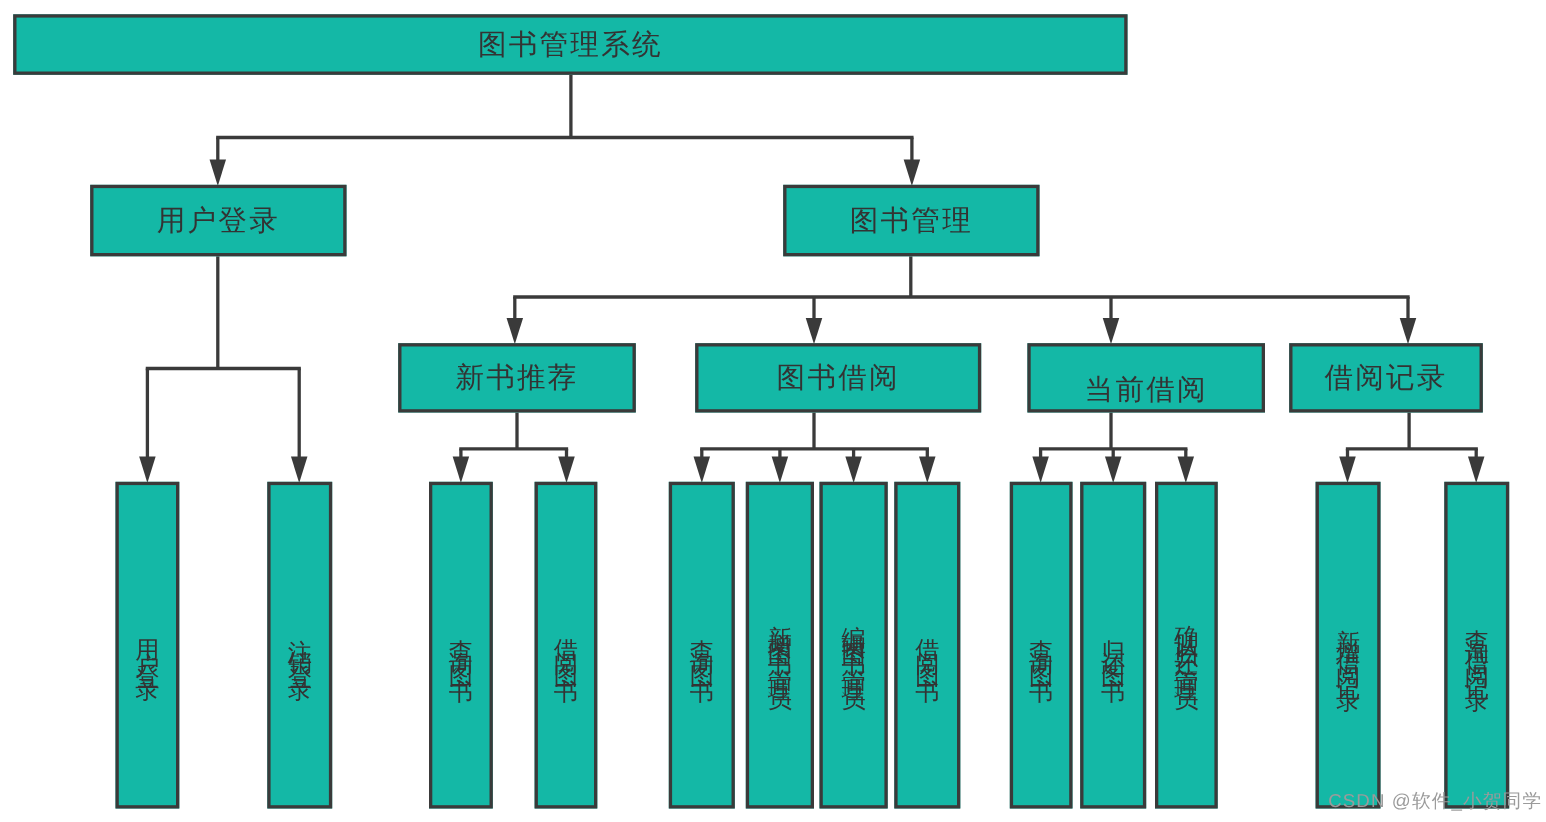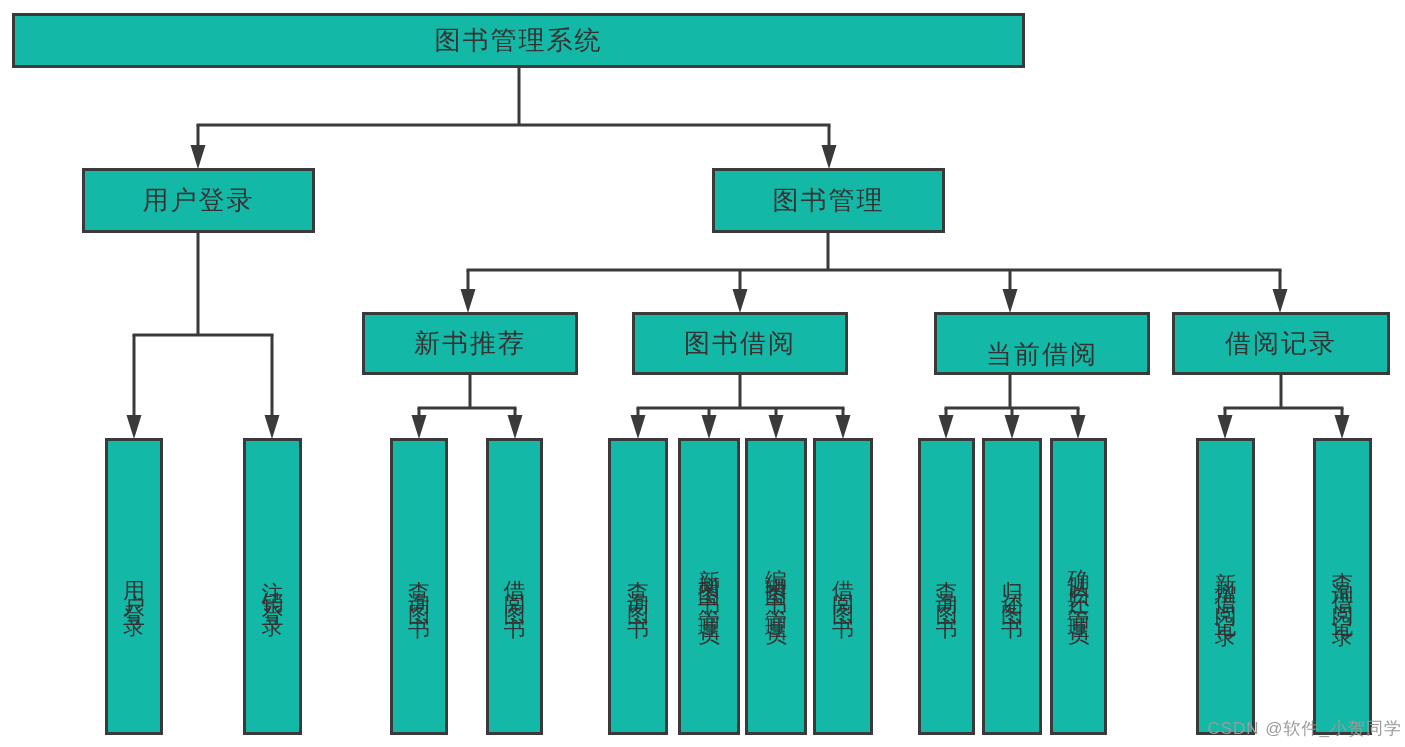--- a/index.html
+++ b/index.html
@@ -94,27 +94,27 @@
   <div class="box h" style="left:82px;top:168px;width:233px;height:65px;">
     <span>用户登录</span>
   </div>
   <div class="box h" style="left:362px;top:312px;width:216px;height:63px;">
     <span>新书推荐</span>
   </div>
 
   <div class="box h" style="left:712px;top:168px;width:233px;height:65px;">
     <span>图书管理</span>
   </div>
-  <div class="box h" style="left:632px;top:312px;width:216px;height:63px;">
+  <div class="box h" style="left:632px;top:312px;width:260px;height:63px;">
     <span>图书借阅</span>
   </div>
   <div class="box h" style="left:934px;top:312px;width:216px;height:63px;align-items:flex-end;">
     <span>当前借阅</span>
   </div>
-  <div class="box h" style="left:1172px;top:312px;width:218px;height:63px;">
+  <div class="box h" style="left:1172px;top:312px;width:176px;height:63px;">
     <span>借阅记录</span>
   </div>
 
   <div class="box v s4" style="left:105px;top:438px;width:58px;height:297px;">
     <span>用户登录</span>
   </div>
   <div class="box v s4" style="left:243px;top:438px;width:59px;height:297px;">
     <span>注销登录</span>
   </div>
 

